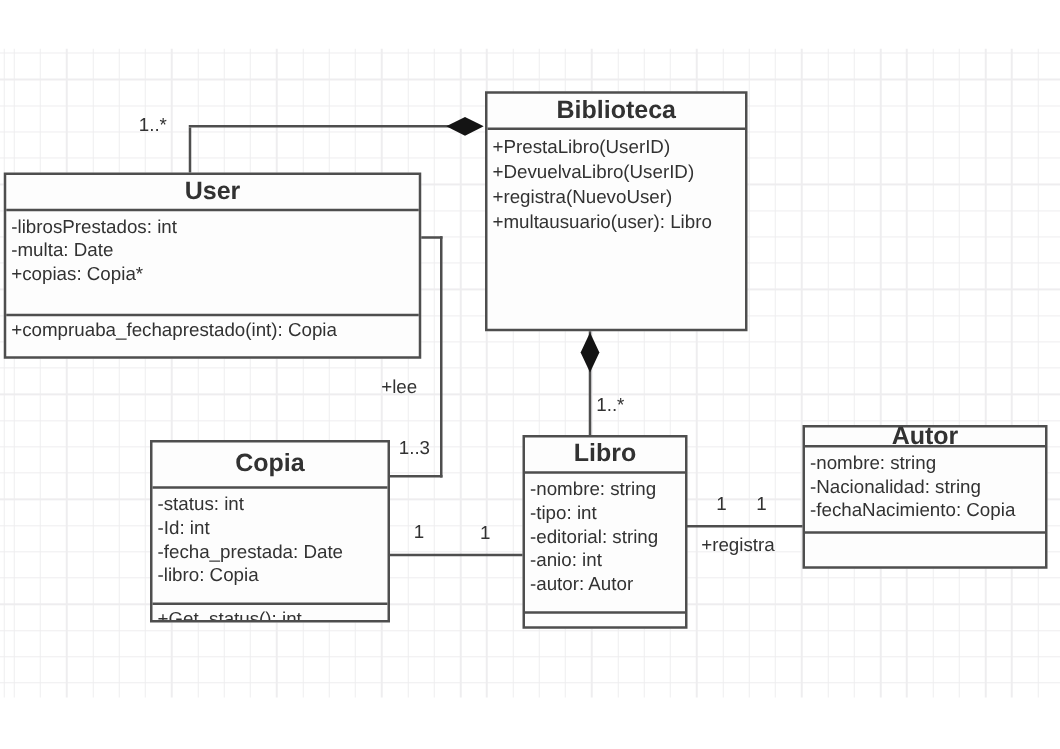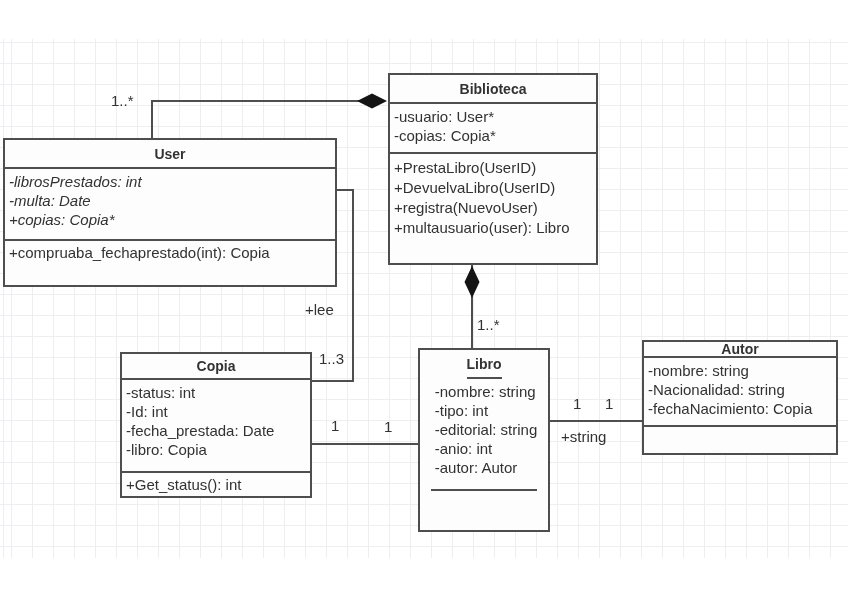--- a/index.html
+++ b/index.html
@@ -38,21 +38,21 @@
     flex-direction: column;
     background: var(--box-background);
     border: 2px solid var(--box-border);
     color: var(--text);
     z-index: 2;
   }
   .uml-title {
     flex: none;
     text-align: center;
     font-weight: bold;
-    font-size: 14px;
+    font-size: 20px;
     border-bottom: 2px solid var(--box-border);
     display: flex;
     align-items: center;
     justify-content: center;
   }
   .uml-attrs {
     flex: none;
     border-bottom: 2px solid var(--box-border);
     padding: 3px 0 0 4px;
     overflow: hidden;
@@ -113,62 +113,58 @@
   <div class="edge-label" style="left:305px; top:301px;">+lee</div>
   <div class="edge-label" style="left:319px; top:350px;">1..3</div>
 
   <div class="edge" style="left:311px; top:443px; width:107px; height:2px;"></div>
   <div class="edge-label" style="left:331px; top:417px;">1</div>
   <div class="edge-label" style="left:384px; top:418px;">1</div>
 
   <div class="edge" style="left:549px; top:420px; width:93px; height:2px;"></div>
   <div class="edge-label" style="left:573px; top:395px;">1</div>
   <div class="edge-label" style="left:605px; top:395px;">1</div>
-  <div class="edge-label" style="left:561px; top:428px;">+string</div>
+  <div class="edge-label" style="left:561px; top:428px;">+registra</div>
 
   <div class="uml-box" id="box-user" style="left:3px; top:138px; width:334px; height:149px;">
     <div class="uml-title" style="height:29px;">User</div>
-    <div class="uml-attrs" style="height:72px;font-style:italic;">
+    <div class="uml-attrs" style="height:84px;">
         <div class="member">-librosPrestados: int</div>
         <div class="member">-multa: Date</div>
         <div class="member">+copias: Copia*</div>
       </div>
     <div class="uml-methods">
         <div class="member">+compruaba_fechaprestado(int): Copia</div>
       </div>
   </div>
 
   <div class="uml-box" id="box-biblioteca" style="left:388px; top:73px; width:210px; height:192px;">
     <div class="uml-title" style="height:29px;">Biblioteca</div>
-    <div class="uml-attrs" style="height:50px;">
-        <div class="member">-usuario: User*</div>
-        <div class="member">-copias: Copia*</div>
-      </div>
     <div class="uml-methods">
         <div class="member">+PrestaLibro(UserID)</div>
         <div class="member">+DevuelvaLibro(UserID)</div>
         <div class="member">+registra(NuevoUser)</div>
         <div class="member">+multausuario(user): Libro</div>
       </div>
   </div>
 
   <div class="uml-box" id="box-copia" style="left:120px; top:352px; width:192px; height:146px;">
-    <div class="uml-title" style="height:26px;">Copia</div>
+    <div class="uml-title" style="height:37px;">Copia</div>
     <div class="uml-attrs" style="height:93px;">
         <div class="member">-status: int</div>
         <div class="member">-Id: int</div>
         <div class="member">-fecha_prestada: Date</div>
         <div class="member">-libro: Copia</div>
       </div>
     <div class="uml-methods">
         <div class="member">+Get_status(): int</div>
       </div>
   </div>
 
-  <div class="uml-box" id="box-libro" style="left:418px; top:348px; width:132px; height:184px;align-items:center;">
+  <div class="uml-box" id="box-libro" style="left:418px; top:348px; width:132px; height:155px;">
     <div class="uml-title" style="height:29px;">Libro</div>
     <div class="uml-attrs" style="height:112px;">
         <div class="member">-nombre: string</div>
         <div class="member">-tipo: int</div>
         <div class="member">-editorial: string</div>
         <div class="member">-anio: int</div>
         <div class="member">-autor: Autor</div>
       </div>
     <div class="uml-methods"></div>
   </div>

